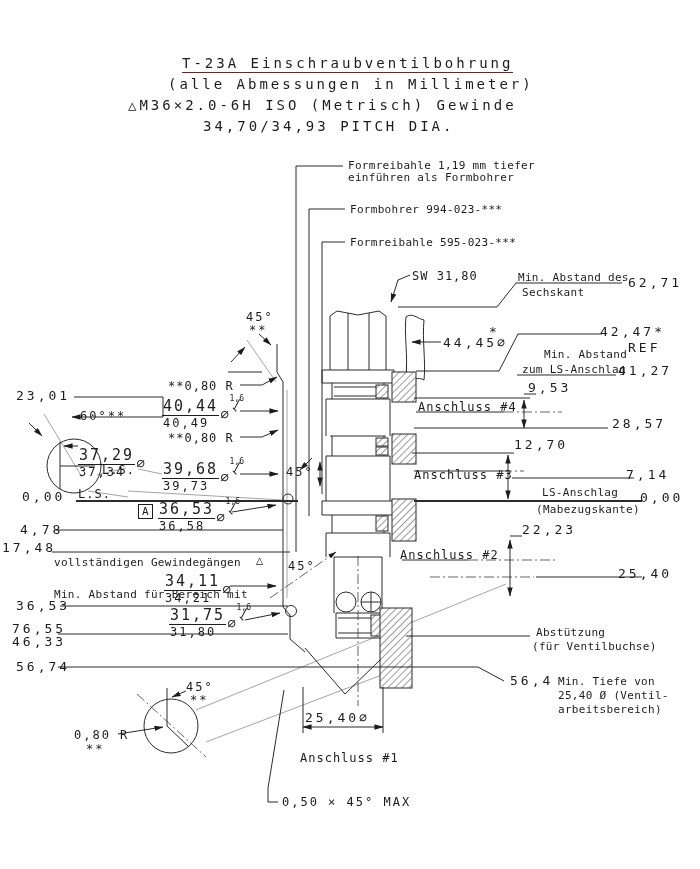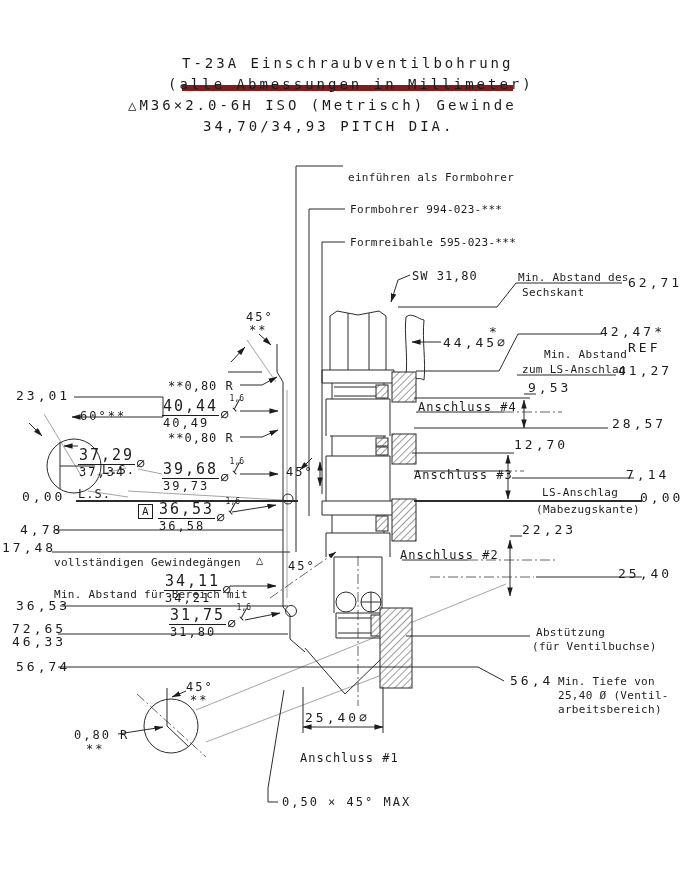--- a/index.html
+++ b/index.html
@@ -1,21 +1,21 @@
 <!DOCTYPE html>
 <html><head>
 <meta charset="utf-8">
 <style>
   html,body { margin:0; padding:0; background:#ffffff; }
   #page { position:relative; width:700px; height:869px; background:#ffffff; overflow:hidden;
           font-family:"DejaVu Sans Mono", monospace; }
   svg.draw { position:absolute; left:0; top:0; }
   .t   { position:absolute; white-space:nowrap; color:#1c1c1c; }
   .ttl { font-size:14px; letter-spacing:3px; }
-  .ttl-u { border-bottom:6px solid #7f1d1d; padding-bottom:14px; }
+  .ttl-u { border-bottom:1px solid #7f1d1d; padding-bottom:1px; }
   .dim { font-size:13px; line-height:1.05; letter-spacing:3px; }
   .dim2{ font-size:12px; line-height:1.05; letter-spacing:2px; }
   .lbl { font-size:11px; line-height:1.25; letter-spacing:0.3px; }
   .lbl12 { font-size:12px; line-height:1.2; letter-spacing:1px; }
   .frac-g { position:absolute; white-space:nowrap; color:#1c1c1c; }
   .fr { display:inline-block; vertical-align:middle; }
   .ft { display:block; font-size:15px; letter-spacing:2px; border-bottom:1px solid #1c1c1c; padding:0 1px; }
   .fb { display:block; font-size:12px; letter-spacing:2px; padding:0 1px; }
   .dia { font-size:14px; vertical-align:middle; padding-left:1px; }
   .sf  { display:inline-block; position:relative; vertical-align:top; margin-left:1px; width:16px; height:14px; }
@@ -190,20 +190,21 @@
       <path d="M186,691 L172,697" marker-end="url(#arr)"></path>
       <path d="M118,734 L163,727" marker-end="url(#arr)"></path>
     </g>
   </svg>
 
   <div class="t ttl" style="left:182px; top:55px;"><span class="ttl-u">T-23A Einschraubventilbohrung</span></div>
   <div class="t ttl" style="left:168px; top:76px;">(alle Abmessungen in Millimeter)</div>
   <div class="t ttl" style="left:128px; top:97px;">△M36×2.0-6H ISO (Metrisch) Gewinde</div>
   <div class="t ttl" style="left:203px; top:118px;">34,70/34,93 PITCH DIA.</div>
 
+  <div class="t lbl" style="left:348px; top:159px;">Formreibahle 1,19 mm tiefer</div>
   <div class="t lbl" style="left:348px; top:171px;">einführen als Formbohrer</div>
   <div class="t lbl" style="left:350px; top:203px;">Formbohrer 994-023-***</div>
   <div class="t lbl" style="left:350px; top:236px;">Formreibahle 595-023-***</div>
 
   <div class="t lbl12" style="left:412px; top:269px;">SW 31,80</div>
   <div class="t lbl" style="left:518px; top:271px;">Min. Abstand des</div>
   <div class="t lbl" style="left:522px; top:286px;">Sechskant</div>
   <div class="t dim" style="left:612px; top:276px;margin-left:16px;">62,71</div>
   <div class="t dim" style="left:489px; top:325px;">*</div>
   <div class="t dim" style="left:443px; top:336px;">44,45∅</div>
@@ -235,21 +236,21 @@
 
   <div class="t dim" style="left:305px; top:711px;">25,40∅</div>
   <div class="t lbl12" style="left:300px; top:751px;">Anschluss #1</div>
   <div class="t dim2" style="left:282px; top:796px;">0,50 × 45° MAX</div>
 
   <div class="t dim" style="left:16px; top:389px;">23,01</div>
   <div class="t dim" style="left:22px; top:490px;">0,00</div>
   <div class="t dim" style="left:20px; top:523px;">4,78</div>
   <div class="t dim" style="left:2px;  top:541px;">17,48</div>
   <div class="t dim" style="left:16px; top:599px;">36,53</div>
-  <div class="t dim" style="left:12px; top:622px;">72,65</div>
+  <div class="t dim" style="left:12px; top:622px;">76,55</div>
   <div class="t dim" style="left:12px; top:635px;">46,33</div>
   <div class="t dim" style="left:16px; top:660px;">56,74</div>
 
   <div class="t dim2" style="left:80px;  top:410px;">60°**</div>
   <div class="t lbl12" style="left:102px; top:463px;">L.S.</div>
   <div class="t lbl12" style="left:78px;  top:487px;">L.S.</div>
   <div class="t lbl" style="left:54px; top:540px;margin-top:48px;">Min. Abstand für Bereich mit</div>
   <div class="t lbl" style="left:54px; top:556px;">vollständigen Gewindegängen</div>
   <div class="t lbl12" style="left:256px; top:553px;">△</div>
   <div class="t lbl12" style="left:168px; top:379px;">**0,80 R</div>

